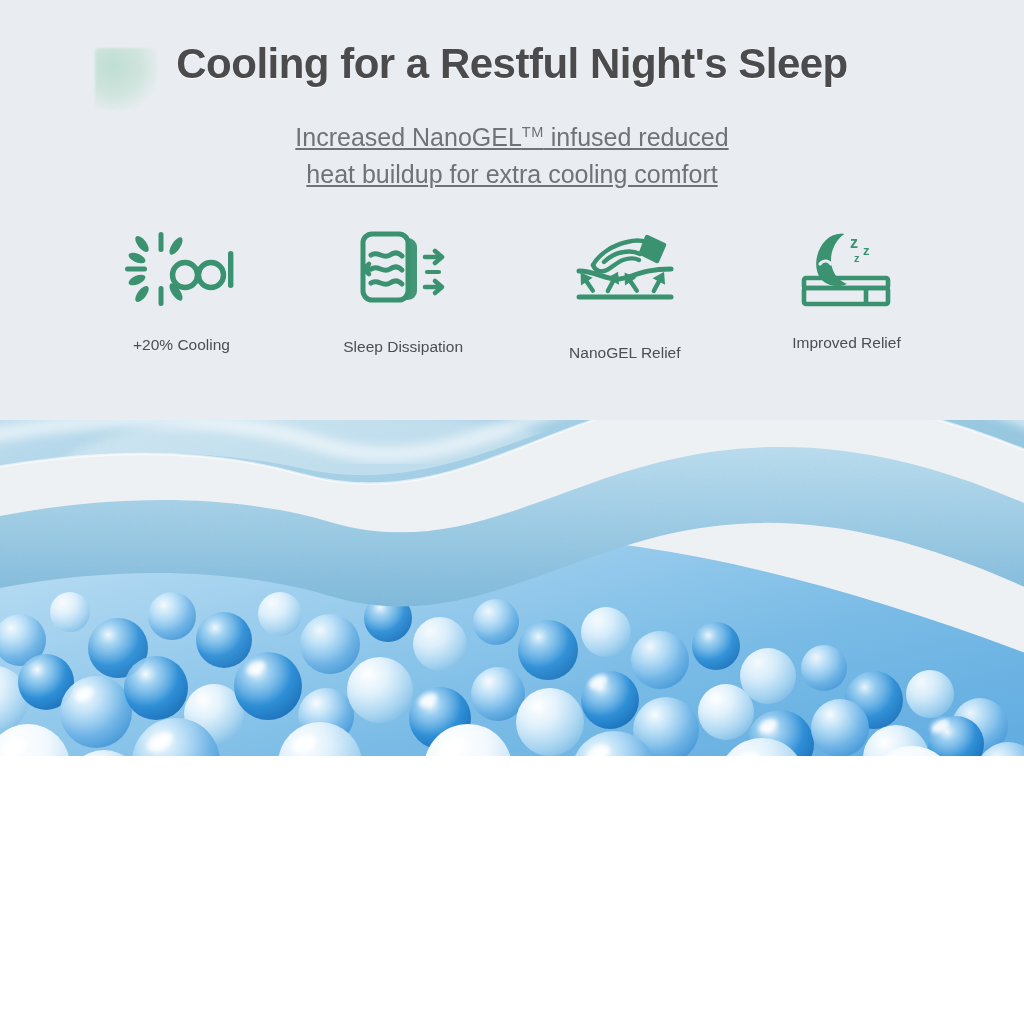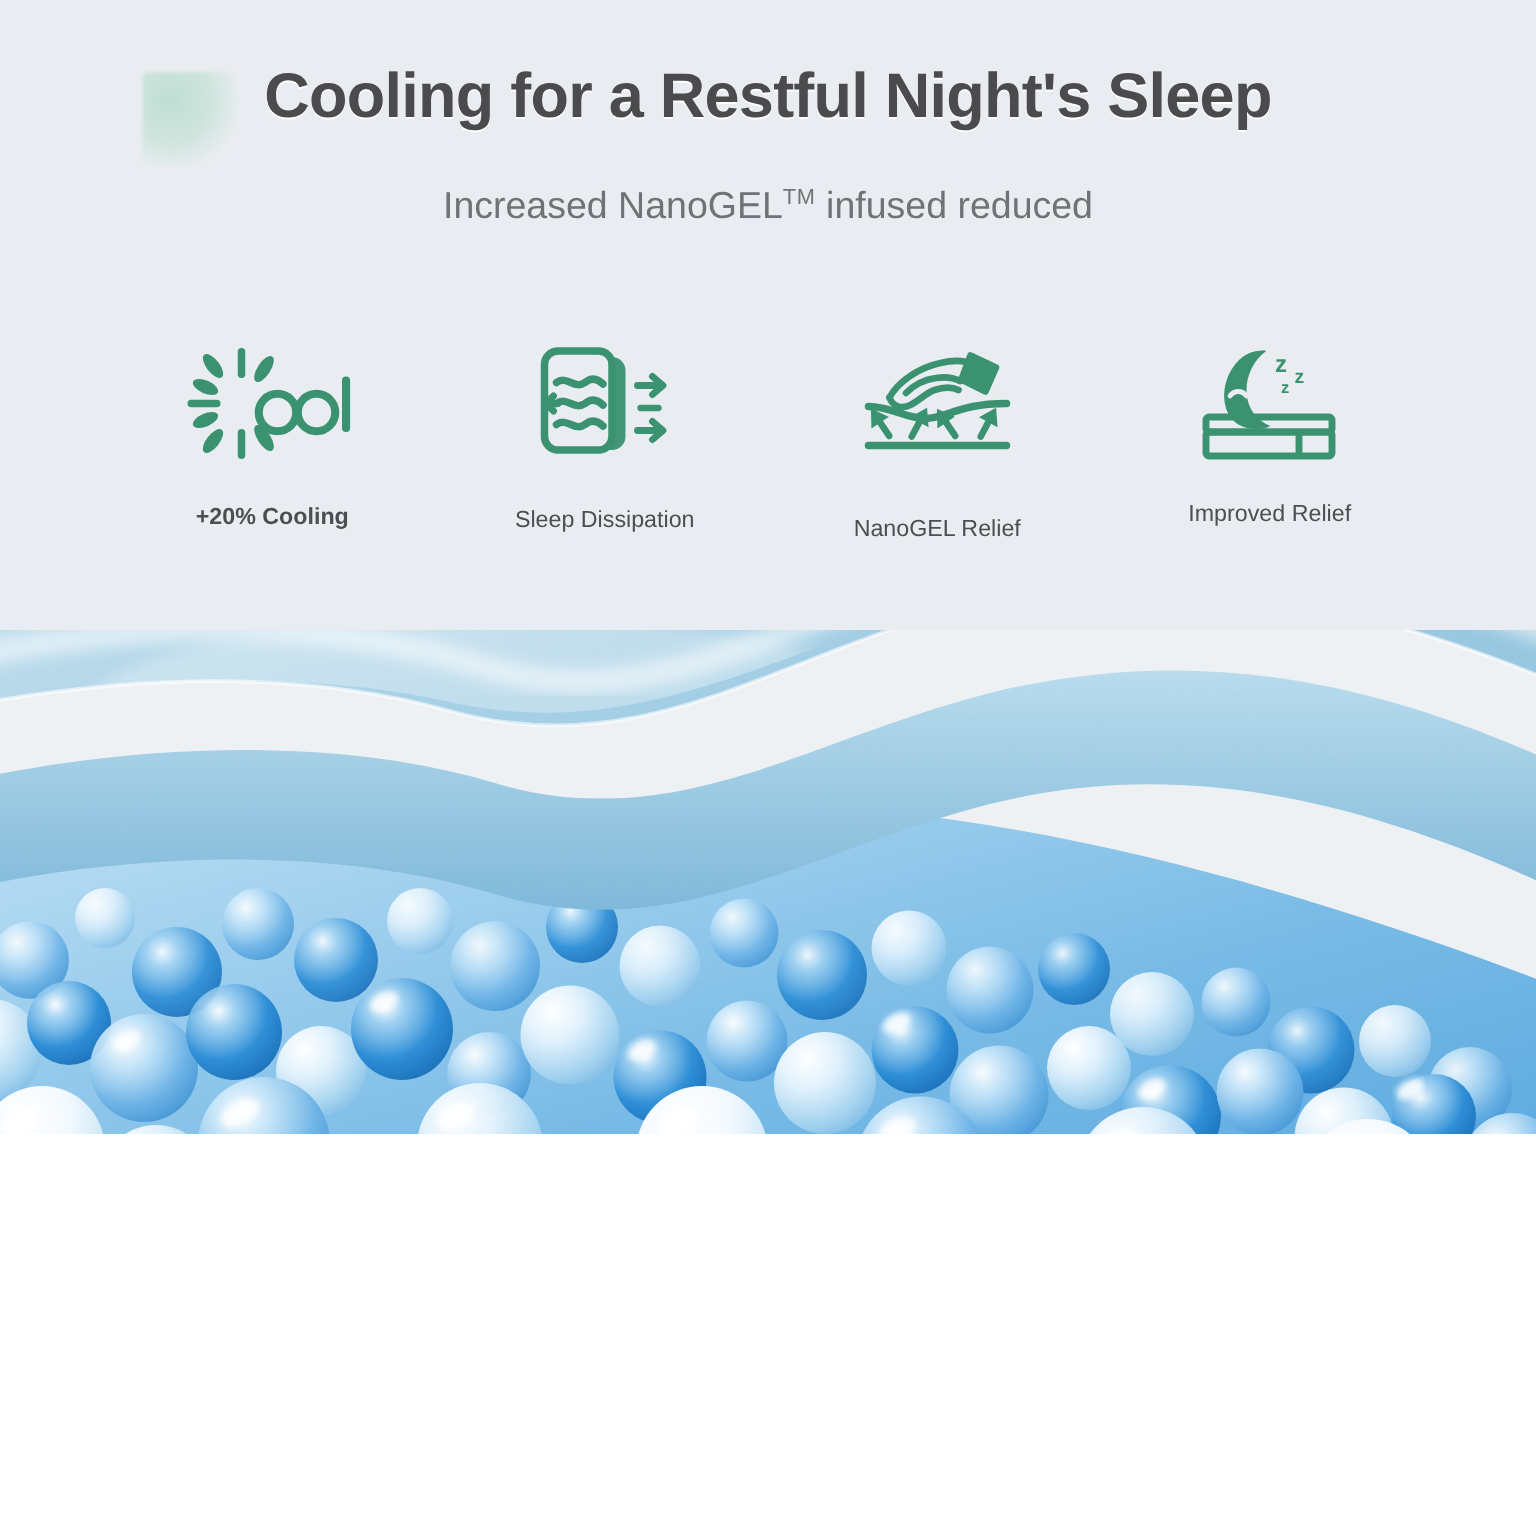--- a/index.html
+++ b/index.html
@@ -55,20 +55,21 @@
 
   .subtitle {
     position: absolute;
     left: 0; top: 114px;
     width: 1024px;
     text-align: center;
     color: #6f7377;
     font-size: 25px;
     line-height: 37px;
     font-weight: normal;
+    text-decoration: underline;
   }
   .subtitle sup {
     font-size: 0.58em;
     vertical-align: super;
     letter-spacing: 0.5px;
   }
 
   
   .features {
     position: absolute;
@@ -89,21 +90,21 @@
     display: flex;
     align-items: center;
     justify-content: center;
   }
   .feature-label {
     color: #4b4e52;
     font-size: 15.5px;
     text-align: center;
     white-space: nowrap;
   }
-  .f0 .feature-label { margin-top: 24px; font-weight: bold; }
+  .f0 .feature-label { margin-top: 24px; }
   .f1 .feature-label { margin-top: 26px; }
   .f2 .feature-label { margin-top: 32px; }
   .f3 .feature-label { margin-top: 22px; }
 
   
   .photo {
     position: absolute;
     left: 0; top: 0;
     width: 1024px;
     height: 1024px;
@@ -372,20 +373,21 @@
 
     <div class="title-wrap">
       <div class="title-accent"></div>
       <h1 class="page-title">Cooling for a Restful Night's Sleep</h1>
     </div>
 
     <div class="subtitle">
       <div>
         <span>Increased NanoGEL</span><sup>TM</sup><span> infused reduced</span>
       </div>
+      <div>heat buildup for extra cooling comfort</div>
     </div>
 
     <div class="features">
 
       <div class="feature f0">
         <div class="feature-icon">
           <svg width="118" height="80" viewBox="0 0 118 80">
             <g fill="#3a9271">
 
               <rect x="35.5" y="3" width="5" height="20" rx="2.5"></rect>

